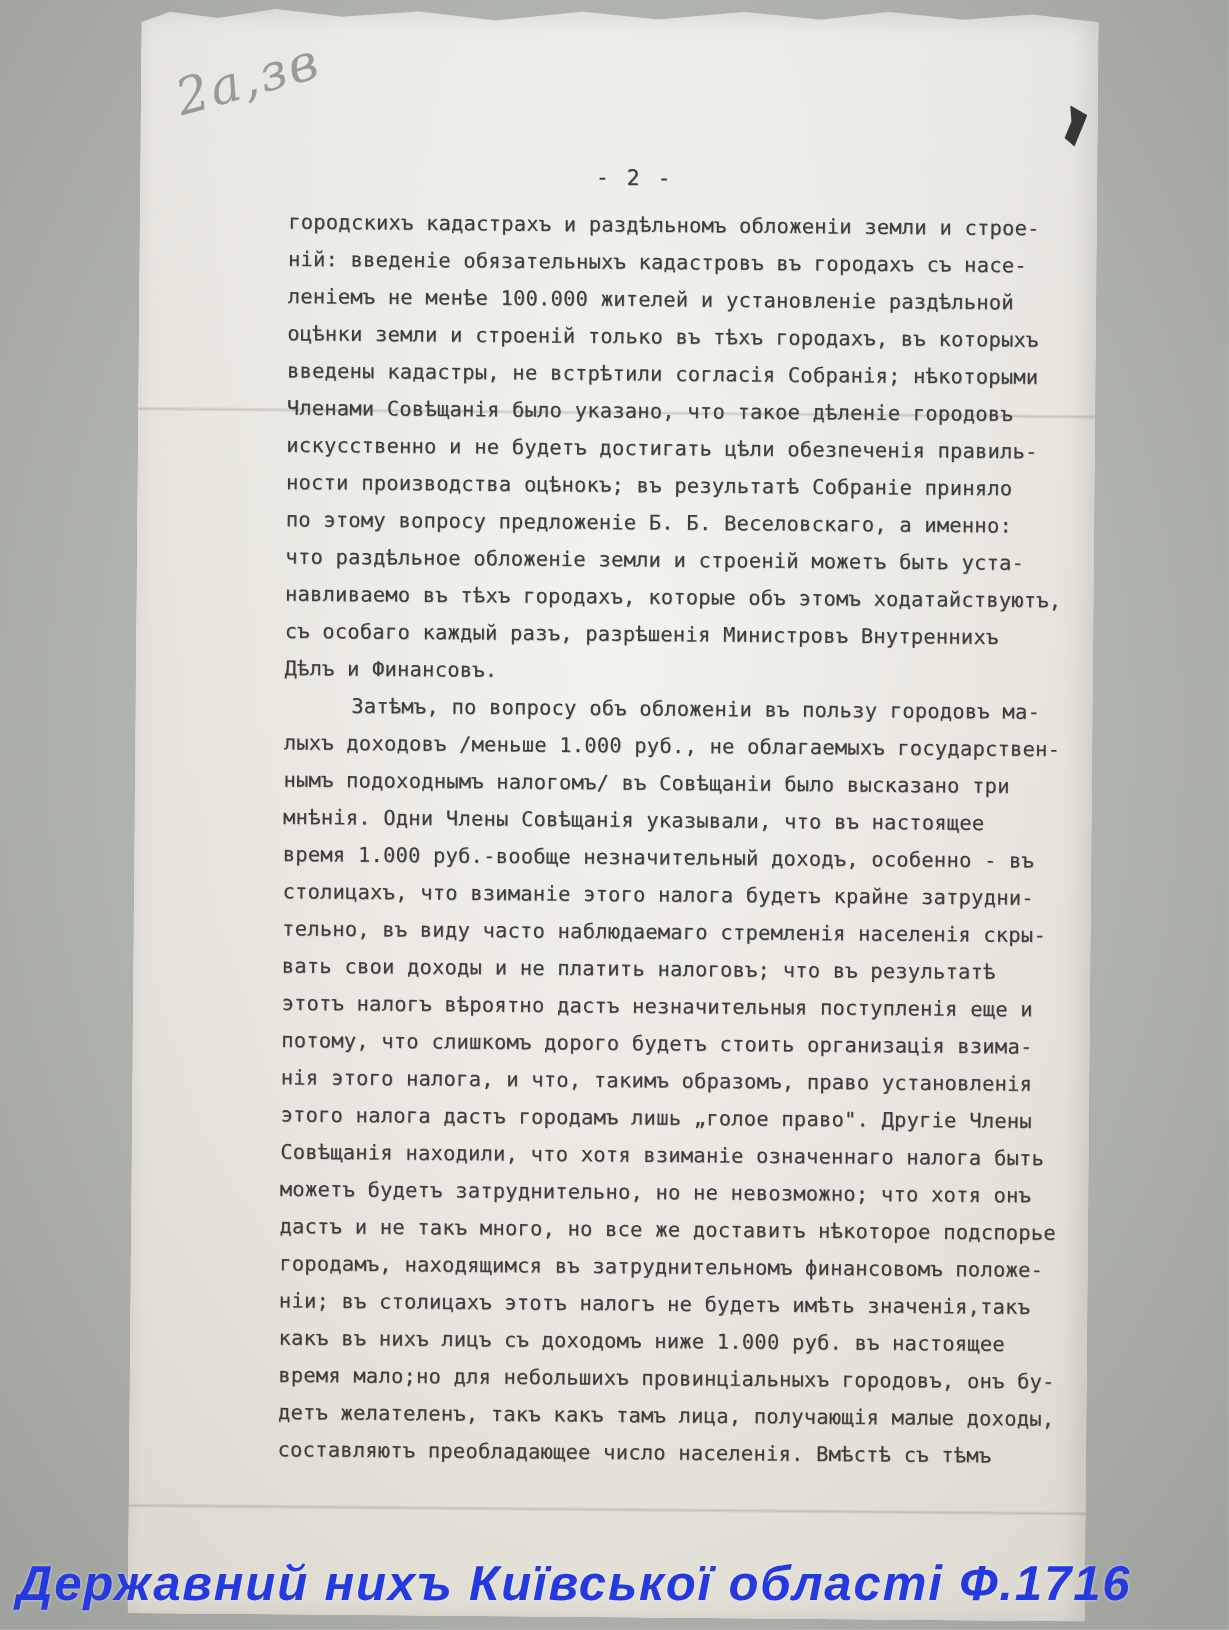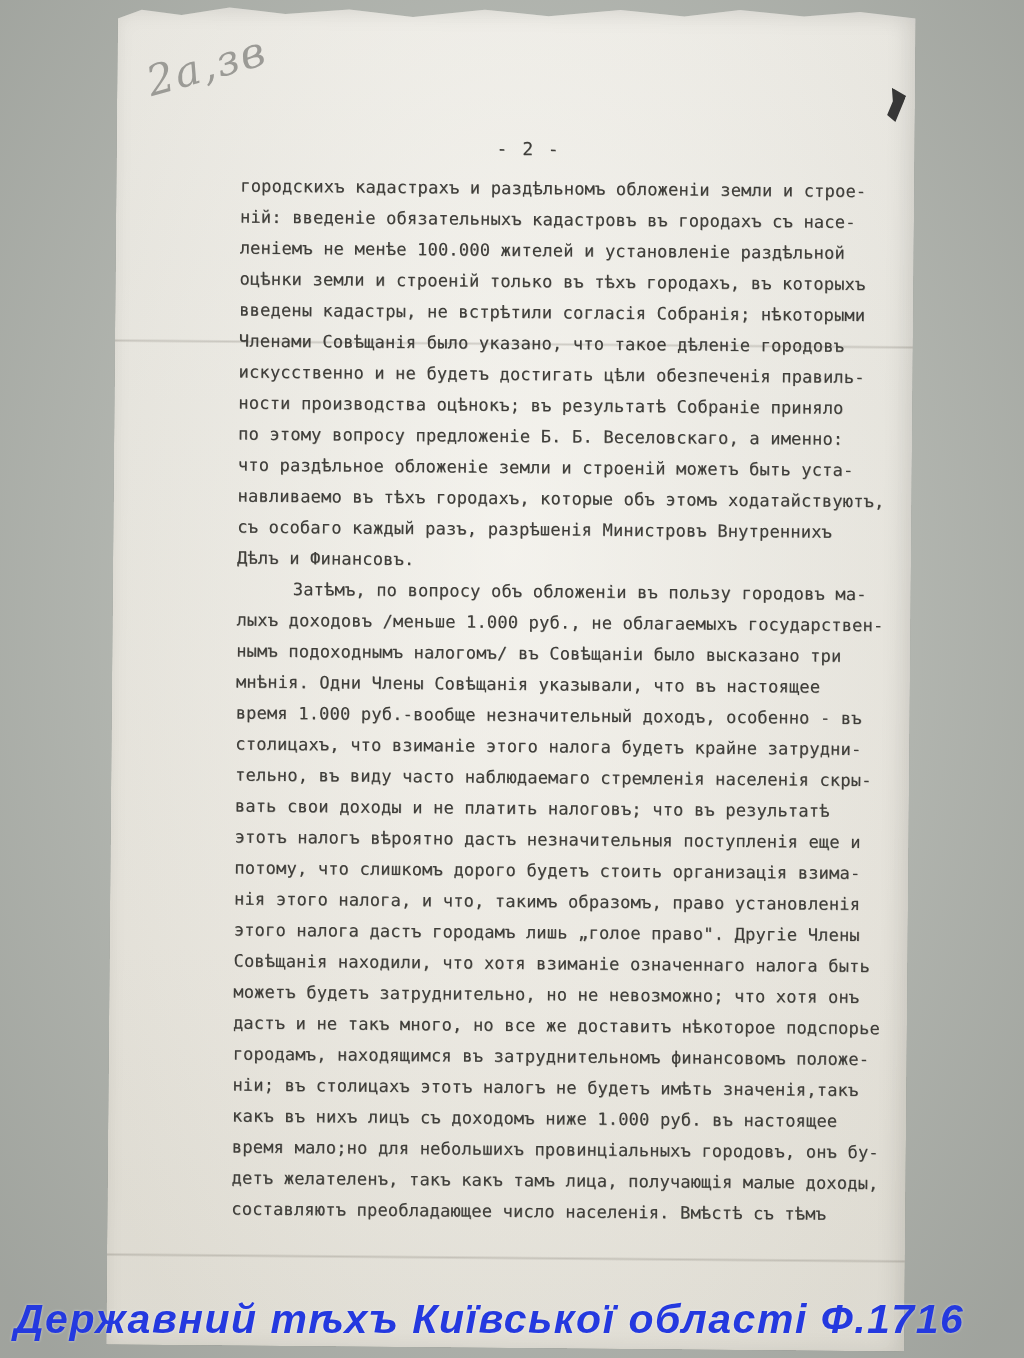--- a/index.html
+++ b/index.html
@@ -135,13 +135,13 @@
           <div class="line">ніи;  въ столицахъ этотъ налогъ не будетъ имѣть значенія,такъ</div>
           <div class="line">какъ въ нихъ лицъ съ доходомъ ниже 1.000 руб. въ настоящее</div>
           <div class="line">время мало;но для небольшихъ провинціальныхъ городовъ, онъ бу-</div>
           <div class="line">детъ желателенъ, такъ какъ тамъ лица, получающія малые доходы,</div>
           <div class="line">составляютъ преобладающее число населенія. Вмѣстѣ съ тѣмъ</div>
         </div>
       </div>
   </div>
 </div>
 
-<div class="watermark">Державний тѣхъ Київської області Ф.1716</div>
+<div class="watermark">Державний нихъ Київської області Ф.1716</div>
 
 </body></html>

